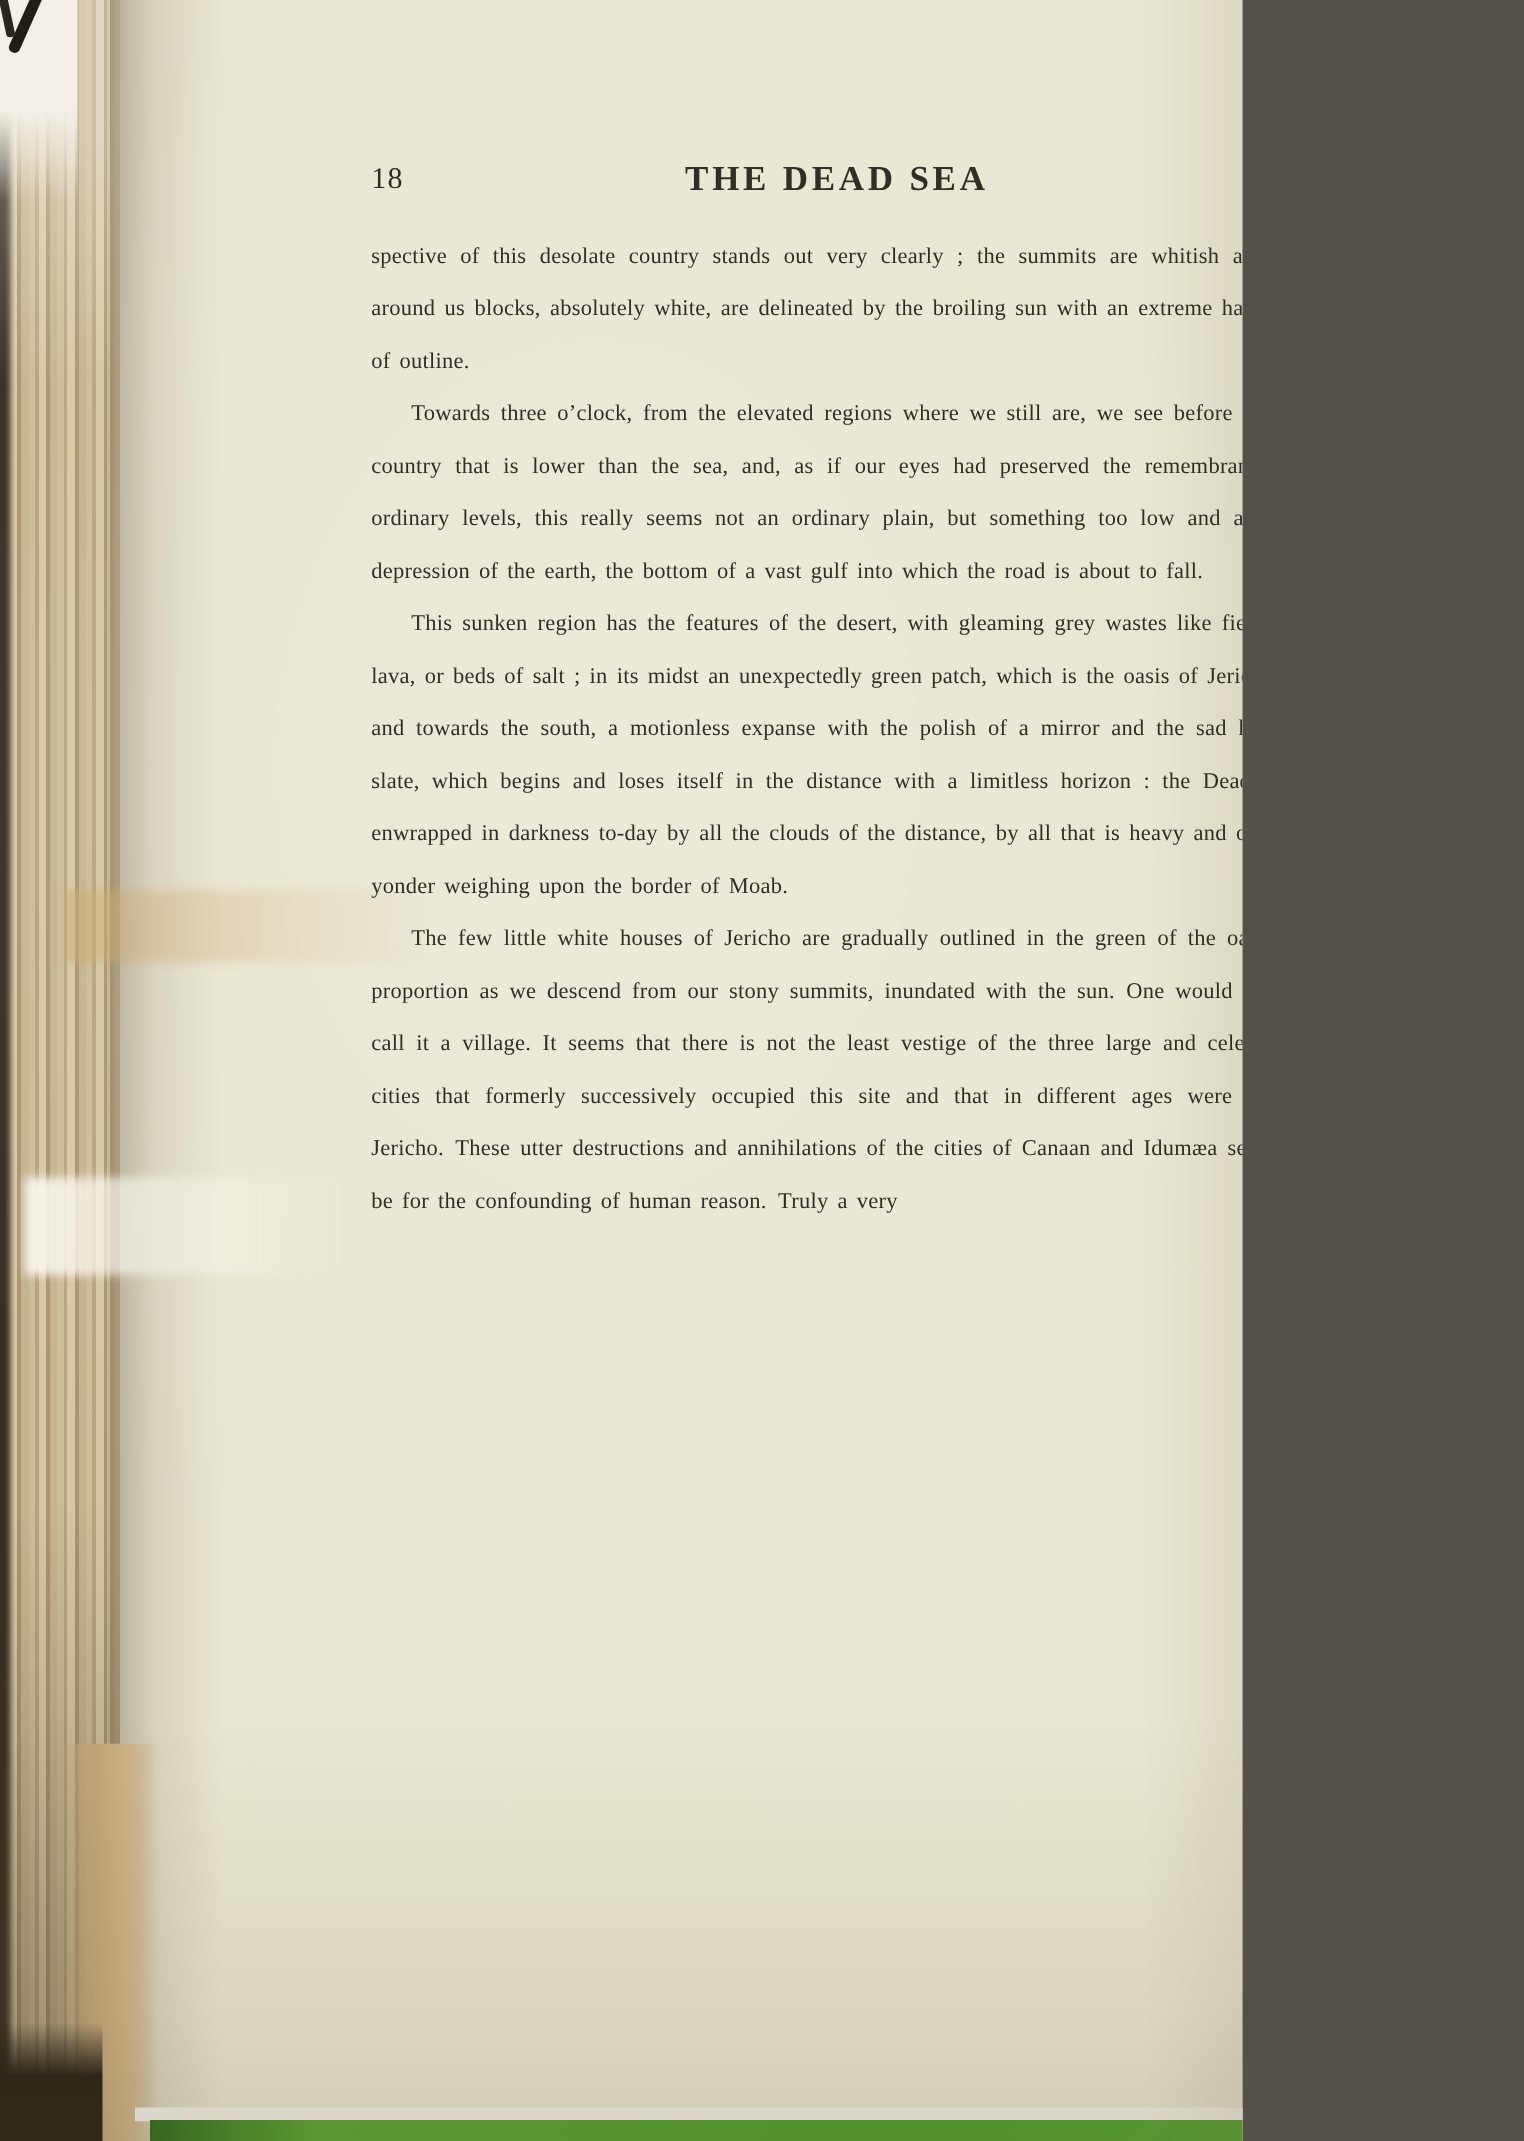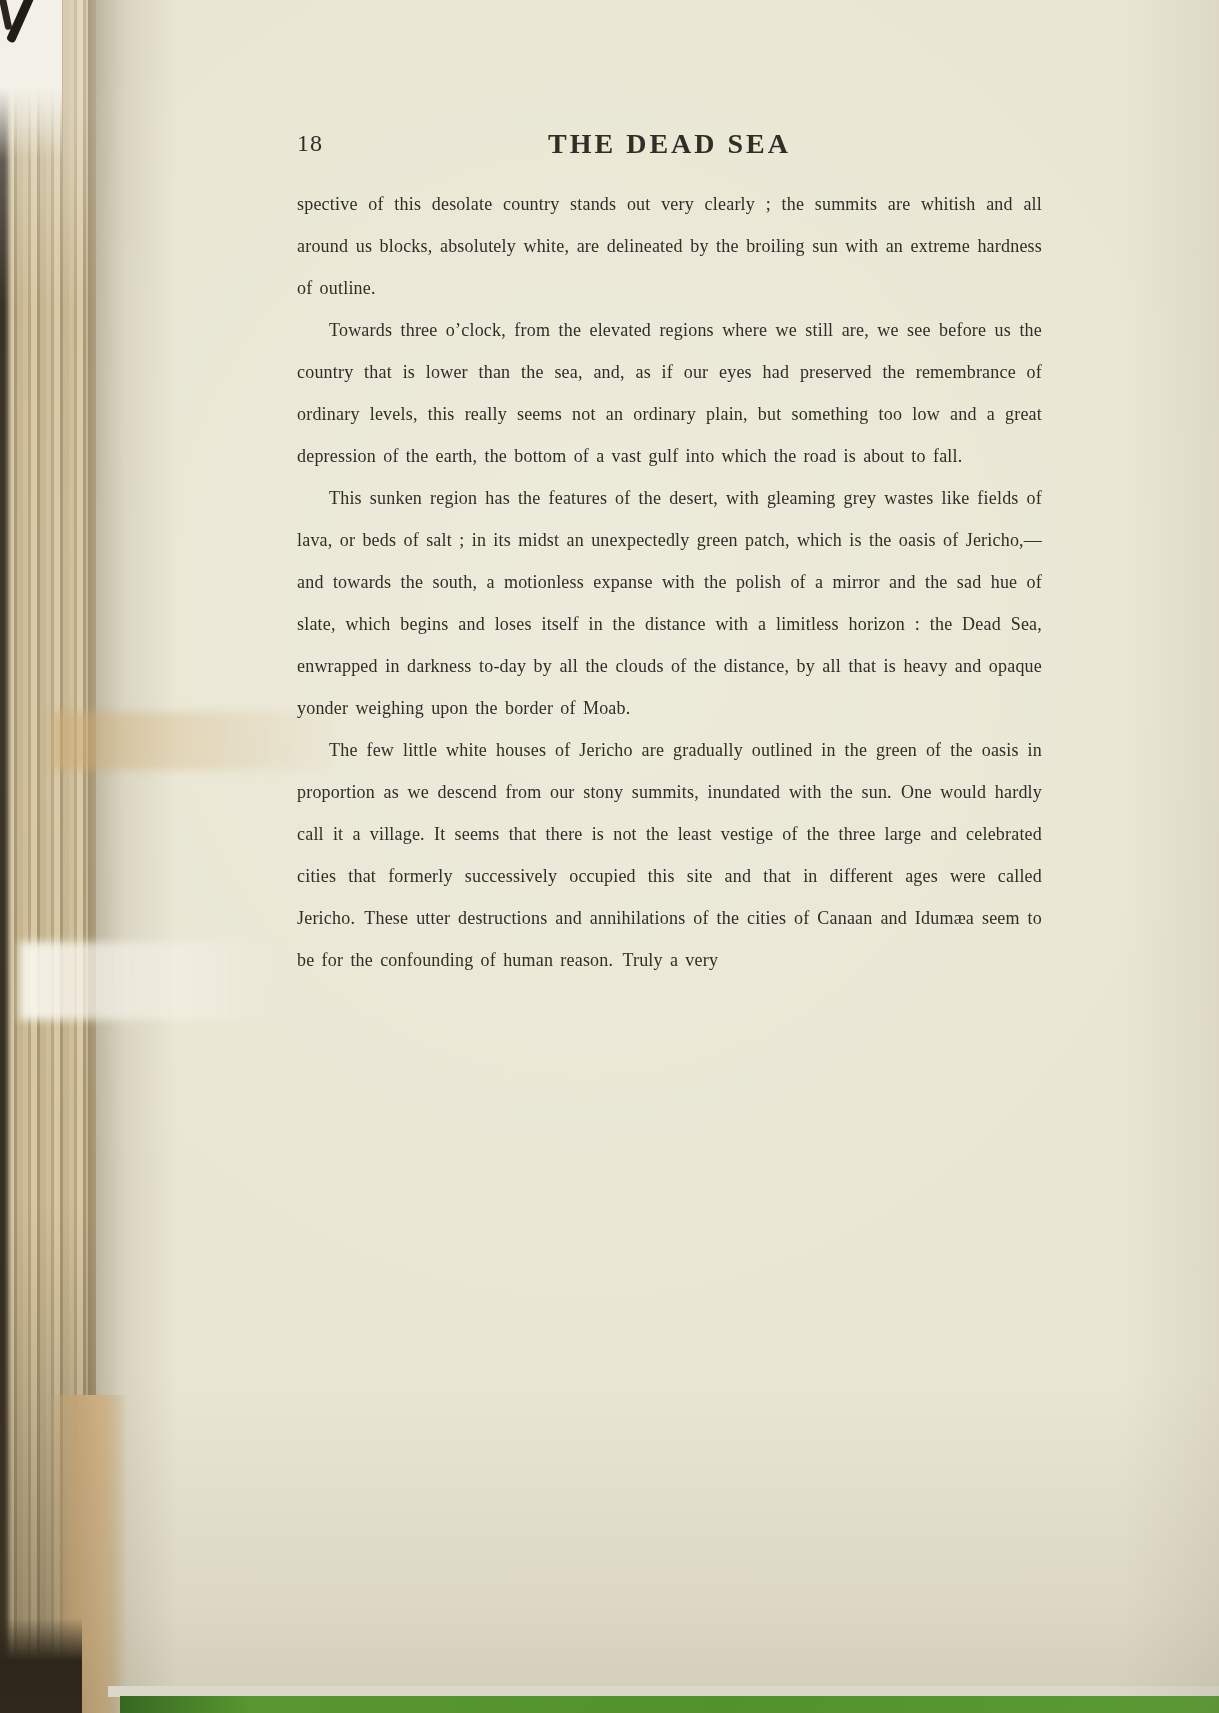--- a/index.html
+++ b/index.html
@@ -1,20 +1,20 @@
 <!DOCTYPE html>
 <html><head>
 <meta charset="utf-8">
 <style>
   * { margin: 0; padding: 0; box-sizing: border-box; }
   html, body { background: #55504a; }
 
   .scan {
     position: relative;
-    width: 1219px;
+    width: 994px;
     height: 1713px;
     background: #e9e6d3;
     overflow: hidden;
     font-family: "Liberation Serif", "DejaVu Serif", serif;
   }
 
   
   .edge-strips {
     position: absolute;
     left: 0; top: 0;

